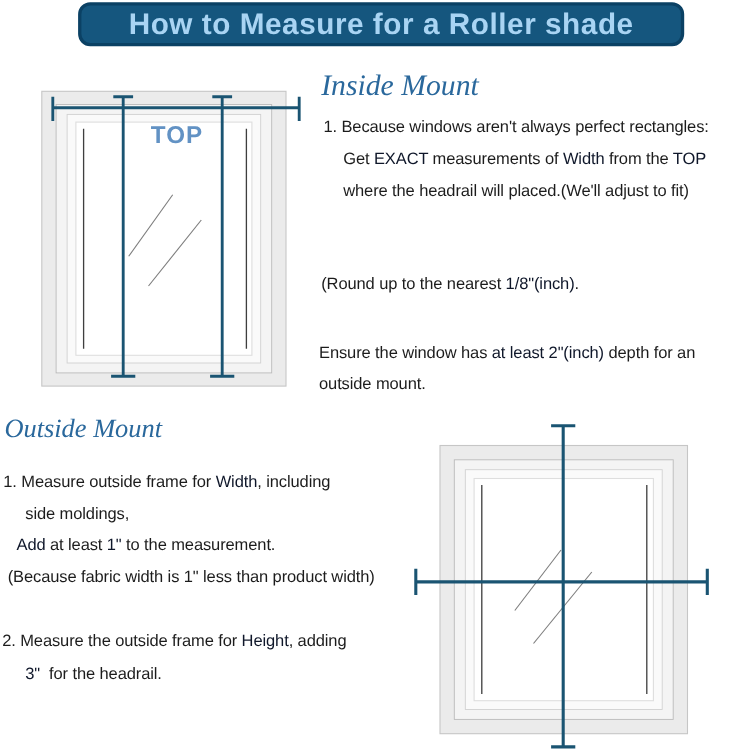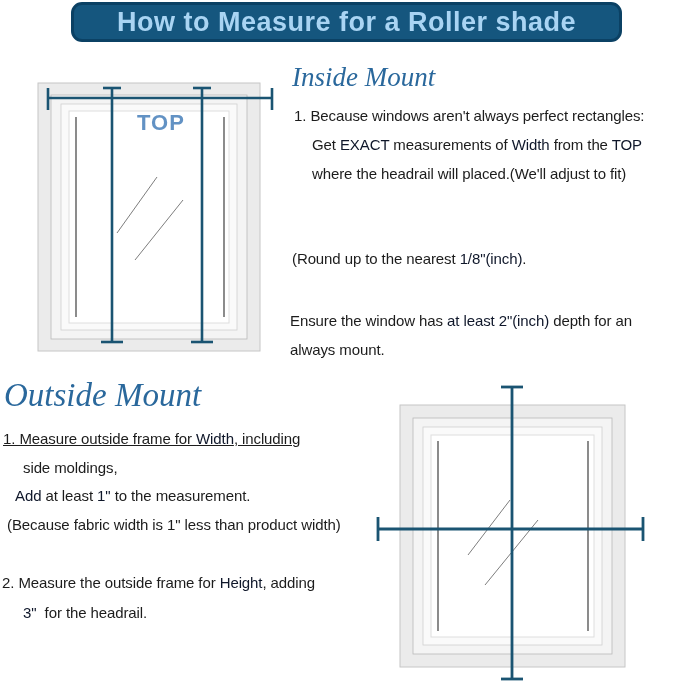--- a/index.html
+++ b/index.html
@@ -15,21 +15,21 @@
   }
   .banner span{
     color:#a9d4f3;font-size:27px;font-weight:bold;letter-spacing:0.5px;white-space:nowrap;
   }
   
   .mount-heading{
     position:absolute;font-family:"Liberation Serif",serif;font-style:italic;
     color:#2a689c;white-space:nowrap;
   }
   .h-inside{left:292px;top:62px;font-size:27px;}
-  .h-outside{left:4px;top:377px;font-size:33px;}
+  .h-outside{left:4px;top:377px;font-size:24px;}
   
   .line{
     position:absolute;font-size:15px;line-height:22px;white-space:nowrap;
     color:#1c1c1c;letter-spacing:-0.1px;
   }
   .hl{color:#0f172a;}
   
   .top-label{
     position:absolute;left:137px;top:110px;font-size:22px;font-weight:bold;
     color:#6292c4;letter-spacing:1px;
@@ -110,26 +110,26 @@
   <div class="line" style="left:312px;top:163px;">
     <span>where the headrail will placed.(We'll adjust to fit)</span>
   </div>
   <div class="line" style="left:292px;top:248px;">
     <span>(Round up to the nearest </span><span class="hl">1/8"(inch)</span><span>.</span>
   </div>
   <div class="line" style="left:290px;top:310px;">
     <span>Ensure the window has </span><span class="hl">at least 2"(inch)</span><span> depth for an</span>
   </div>
   <div class="line" style="left:290px;top:339px;">
-    <span>always mount.</span>
+    <span>outside mount.</span>
   </div>
 
   <div class="mount-heading h-outside">Outside Mount</div>
 
-  <div class="line" style="left:3px;top:428px;text-decoration:underline;">
+  <div class="line" style="left:3px;top:428px;">
     <span>1. Measure outside frame for </span><span class="hl">Width</span><span>, including</span>
   </div>
   <div class="line" style="left:23px;top:457px;">
     <span>side moldings,</span>
   </div>
   <div class="line" style="left:15px;top:485px;">
     <span class="hl">Add</span><span> at least </span><span class="hl">1"</span><span> to the measurement.</span>
   </div>
   <div class="line" style="left:7px;top:514px;">
     <span>(Because fabric width is 1" less than product width)</span>

